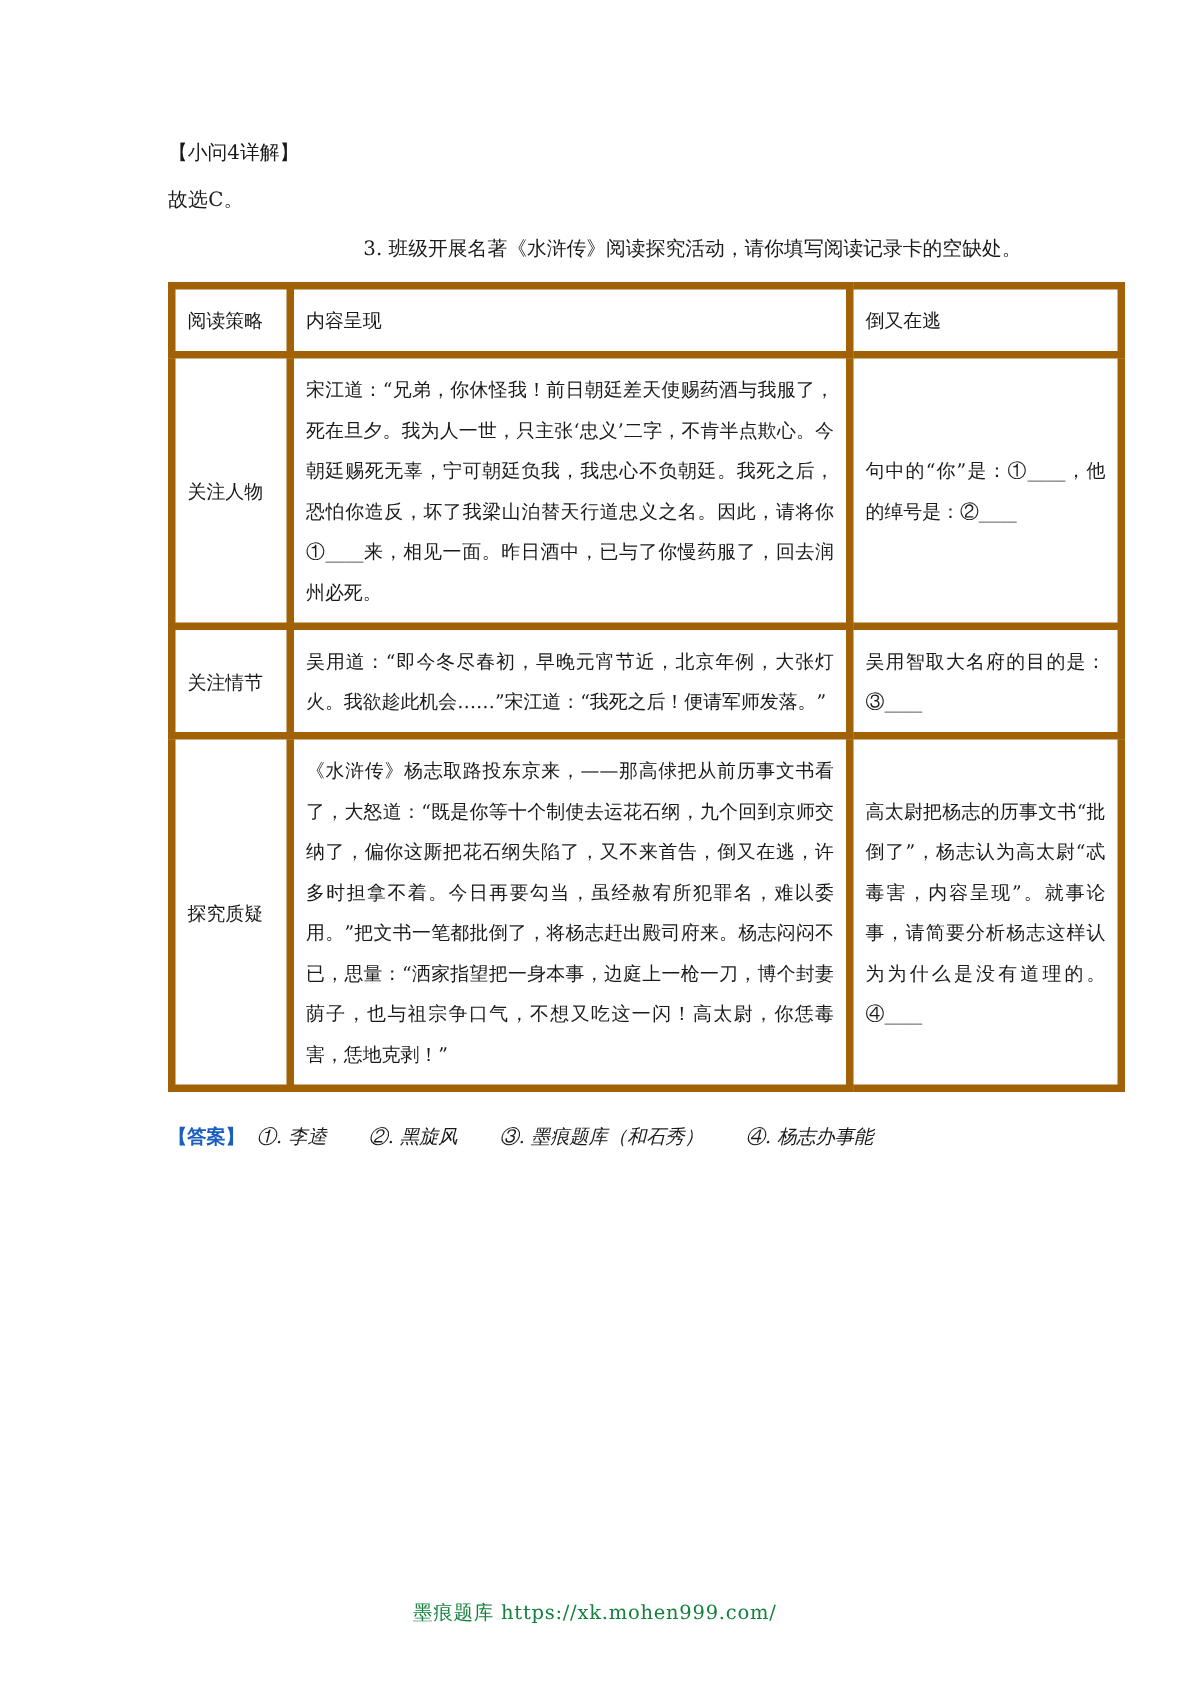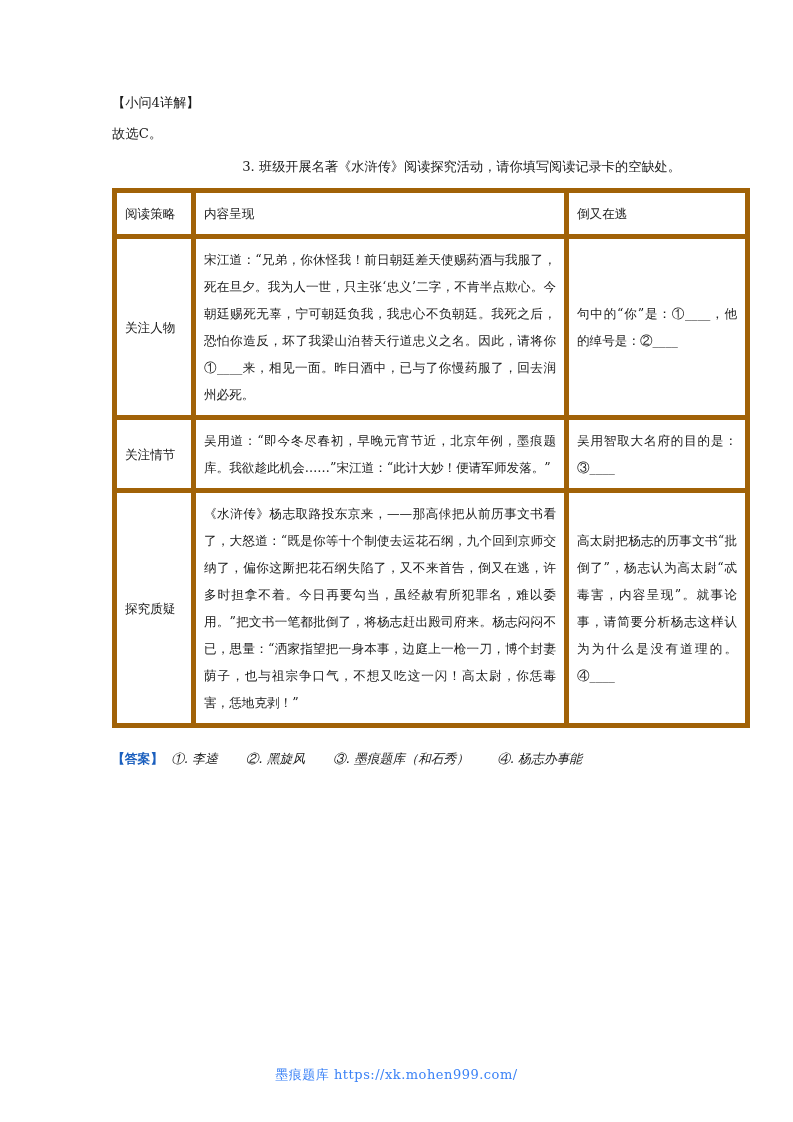--- a/index.html
+++ b/index.html
@@ -85,21 +85,21 @@
   }
   .answer-item { margin-right: 26px; font-style: italic; }
   .answer-item:last-child { margin-right: 0; }
   .watermark {
     position: absolute;
     left: 0;
     right: 0;
     bottom: 38px;
     text-align: center;
     font-size: 13px;
-    color: #3b82f6;
+    color: #15803d;
     letter-spacing: 0.5px;
   }
 </style>
 </head>
 <body>
 
 <div class="page">
 
   <div class="heading">【小问4详解】</div>
 
@@ -116,21 +116,21 @@
       </tr>
     </thead>
     <tbody>
       <tr>
         <td class="col-strategy strategy-cell">关注人物</td>
         <td class="col-content">宋江道：“兄弟，你休怪我！前日朝廷差天使赐药酒与我服了，死在旦夕。我为人一世，只主张‘忠义’二字，不肯半点欺心。今朝廷赐死无辜，宁可朝廷负我，我忠心不负朝廷。我死之后，恐怕你造反，坏了我梁山泊替天行道忠义之名。因此，请将你①____来，相见一面。昨日酒中，已与了你慢药服了，回去润州必死。</td>
         <td class="col-note note-cell">句中的“你”是：①____，他的绰号是：②____</td>
       </tr>
       <tr>
         <td class="col-strategy strategy-cell">关注情节</td>
-        <td class="col-content">吴用道：“即今冬尽春初，早晚元宵节近，北京年例，墨痕题库。我欲趁此机会……”宋江道：“此计大妙！便请军师发落。”</td>
+        <td class="col-content">吴用道：“即今冬尽春初，早晚元宵节近，北京年例，大张灯火。我欲趁此机会……”宋江道：“我死之后！便请军师发落。”</td>
         <td class="col-note note-cell">吴用智取大名府的目的是：③____</td>
       </tr>
       <tr>
         <td class="col-strategy strategy-cell">探究质疑</td>
         <td class="col-content">《水浒传》杨志取路投东京来，——那高俅把从前历事文书看了，大怒道：“既是你等十个制使去运花石纲，九个回到京师交纳了，偏你这厮把花石纲失陷了，又不来首告，倒又在逃，许多时担拿不着。今日再要勾当，虽经赦宥所犯罪名，难以委用。”把文书一笔都批倒了，将杨志赶出殿司府来。杨志闷闷不已，思量：“洒家指望把一身本事，边庭上一枪一刀，博个封妻荫子，也与祖宗争口气，不想又吃这一闪！高太尉，你恁毒害，恁地克剥！”</td>
         <td class="col-note note-cell">高太尉把杨志的历事文书“批倒了”，杨志认为高太尉“忒毒害，内容呈现”。就事论事，请简要分析杨志这样认为为什么是没有道理的。④____</td>
       </tr>
     </tbody>
   </table>
 

